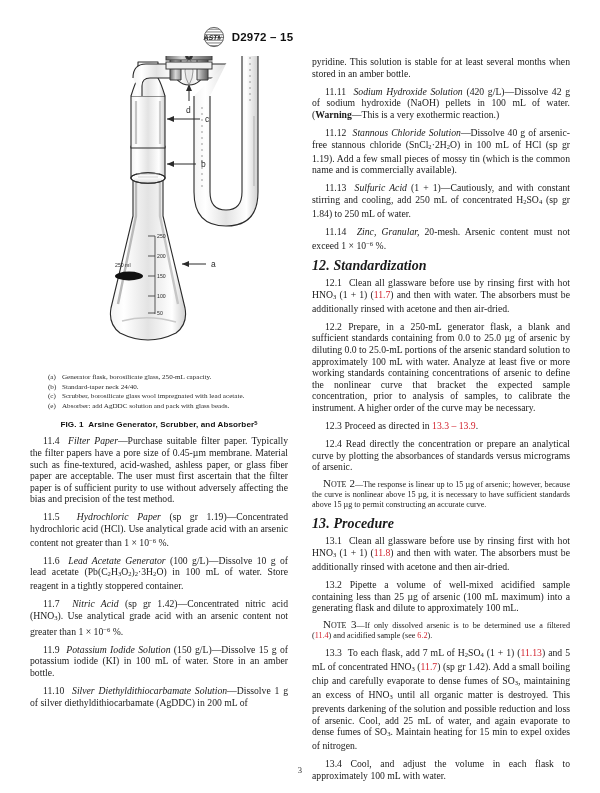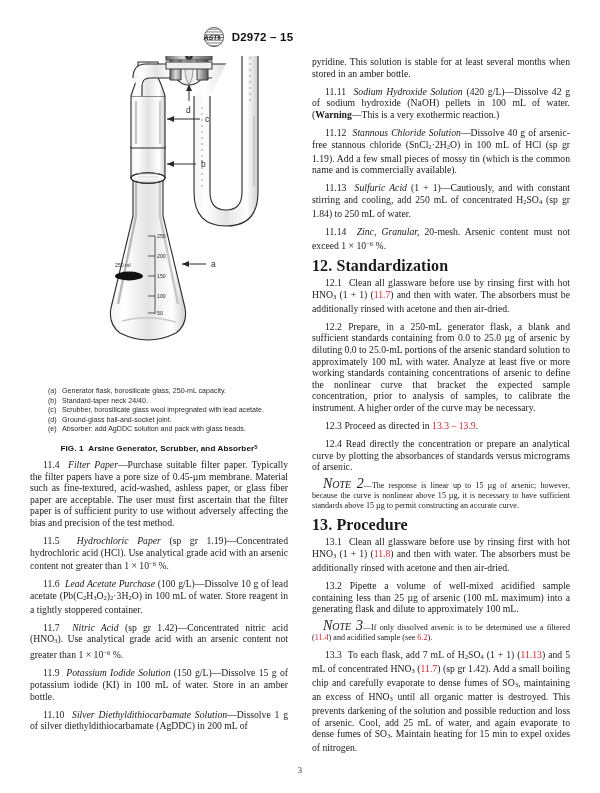--- a/index.html
+++ b/index.html
@@ -63,64 +63,64 @@
     margin: 0 0 6.5px 0;
     text-indent: 13px;
     hyphens: auto;
     -webkit-hyphens: auto;
   }
   p.para.cont { text-indent: 0; }
 
   h3.sect {
     font-family: "Liberation Serif", serif;
     font-weight: bold;
-    font-size: 16px;
+    font-size: 14px;
     margin: 9px 0 5.5px 0;
     text-indent: 0;
     text-align: left;
     letter-spacing: 0.1px;
+    font-style: italic;
   }
 
   .note {
     font-size: 8.1px;
     line-height: 9.6px;
     margin: 5px 0 6.5px 0;
     text-indent: 11px;
     text-align: justify;
   }
   .note .nlabel {
     font-variant: small-caps;
-    font-size: 14px;
-    font-style: italic;
+    font-size: 11px;
   }
 
   i, .it { font-style: italic; margin-top: 20px; }
   b, .bd { font-weight: bold; }
   .lnk { color: #d1242f; }
   sub { font-size: 0.68em; vertical-align: -0.22em; }
   sup { font-size: 0.68em; vertical-align: 0.42em; }
 
   
   .figure-block {
     position: relative;
     width: 258px;
     margin: 0 0 4px 0;
   }
   .fig-art {
     position: relative;
     width: 258px;
     height: 315px;
   }
   .fig-legend {
-    font-family: Liberation Sans, sans-serif;
+    font-family: Liberation Serif, serif;
     font-size: 7.1px;
     line-height: 9.6px;
     color: #2a2a2a;
     padding-left: 18px;
-    margin-top: 16px;
+    margin-top: 2px;
   }
   .fig-legend .li {
     white-space: nowrap;
     display: block;
   }
   .fig-legend .tag { display: inline-block; width: 14px; }
   .fig-caption {
     font-family: "Liberation Sans", sans-serif;
     font-weight: bold;
     font-size: 8.1px;
@@ -329,23 +329,20 @@
         <span class="li">
           <span class="tag">(a)</span><span>Generator flask, borosilicate glass, 250-mL capacity.</span>
         </span>
         <span class="li">
           <span class="tag">(b)</span><span>Standard-taper neck 24/40.</span>
         </span>
         <span class="li">
           <span class="tag">(c)</span><span>Scrubber, borosilicate glass wool impregnated with lead acetate.</span>
         </span>
         <span class="li">
-          <span class="tag">(d)</span><span>Ground-glass ball-and-socket joint.</span>
-        </span>
-        <span class="li">
           <span class="tag">(e)</span><span>Absorber: add AgDDC solution and pack with glass beads.</span>
         </span>
       </div>
 
       <div class="fig-caption">
         <span>FIG. 1</span>&nbsp;&nbsp;<span>Arsine Generator, Scrubber, and Absorber</span><sup>5</sup>
       </div>
     </div>
 
     <p class="para">
@@ -355,21 +352,21 @@
 
     <p class="para">
       <span>11.5</span>&nbsp;
       <i>Hydrochloric Paper</i>
       (sp gr 1.19)—Concentrated hydrochloric acid (HCl). Use analytical grade acid with an arsenic
       content not greater than 1 × 10<sup>−6</sup> %.
     </p>
 
     <p class="para">
       <span>11.6</span>&nbsp;
-      <i>Lead Acetate Purchase</i>
+      <i>Lead Acetate Generator</i>
       (100 g/L)—Dissolve 10 g of lead acetate (Pb(C<sub>2</sub>H<sub>3</sub>O<sub>2</sub>)<sub>2</sub>·3H<sub>2</sub>O)
       in 100 mL of water. Store reagent in a tightly stoppered container.
     </p>
 
     <p class="para">
       <span>11.7</span>&nbsp;
       <i>Nitric Acid</i>
       (sp gr 1.42)—Concentrated nitric acid (HNO<sub>3</sub>). Use analytical grade acid with an
       arsenic content not greater than 1 × 10<sup>−6</sup> %.
     </p>
@@ -458,17 +455,18 @@
       (<span class="lnk">11.13</span>)
       and 5 mL of concentrated HNO<sub>3</sub>
       (<span class="lnk">11.7</span>)
       (sp gr 1.42). Add a small boiling chip and carefully evaporate to dense fumes of SO<sub>3</sub>,
       maintaining an excess of HNO<sub>3</sub> until all organic matter is destroyed. This prevents
       darkening of the solution and possible reduction and loss of arsenic. Cool, add 25 mL of water,
       and again evaporate to dense fumes of SO<sub>3</sub>. Maintain heating for 15 min to expel
       oxides of nitrogen.
     </p>
 
+    <p class="para">13.4  Cool, and adjust the volume in each flask to approximately 100 mL with water.</p>
   </div>
 
   <div class="pagenum">3</div>
 
 </div>
 
 </body></html>

